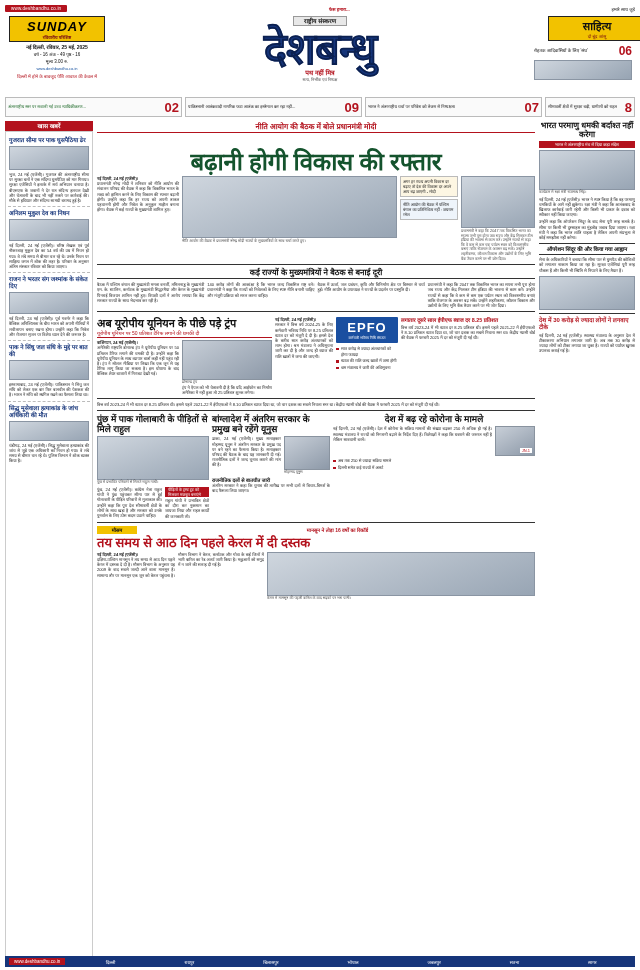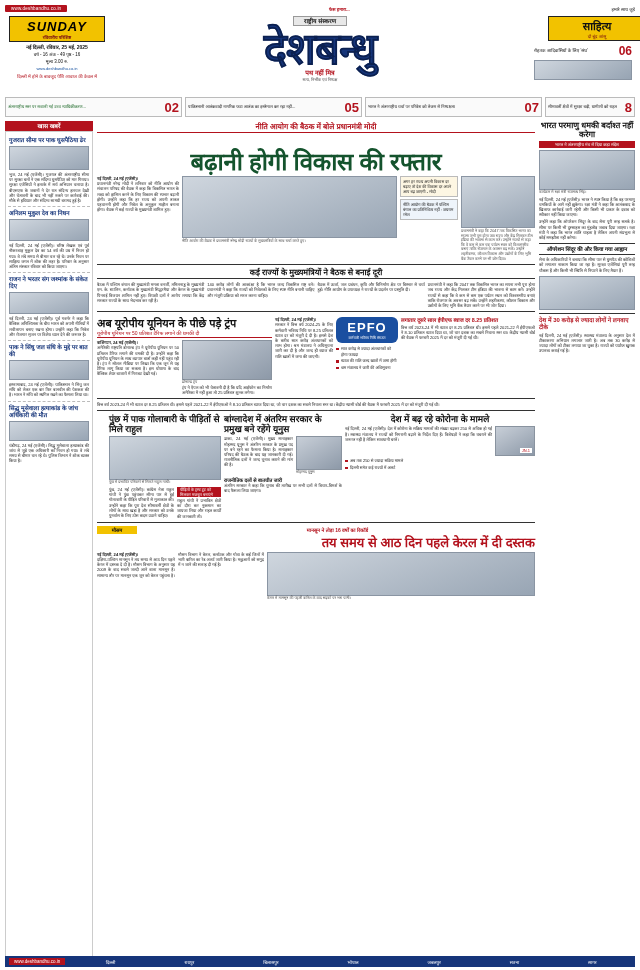--- a/index.html
+++ b/index.html
@@ -69,21 +69,21 @@
   .mid-row { display:flex; gap:3px; margin-top:3px; }
   .txtcol { font-size:4.1px; line-height:5.2px; text-align:justify; color:#222; }
   .cap { font-size:3.8px; color:#444; line-height:4.6px; }
   .subhead-bar { text-align:center; font-size:8px; font-weight:bold; color:#111; border-top:1px solid #333; border-bottom:1px solid #333; padding:1px 0; margin-top:3px; }
   .quote-box { border:1px solid #bbb; background:#fdf6e3; padding:2px; font-size:4px; line-height:5px; }
   .headline2 { font-size:11px; font-weight:bold; color:#111; }
   .headline2.red { color:#b3121d; }
   .headline3 { font-size:9px; font-weight:bold; color:#111; line-height:10px; }
   .rule { border-top:1px solid #333; margin:3px 0; }
 
-  .epfo { background:#1a4fa0; color:#fff; text-align:center; padding:3px 2px; border-radius:6px; }
+  .epfo { background:#1a4fa0; color:#fff; text-align:center; padding:3px 2px; border-radius:1px; }
   .epfo .l { font-size:13px; font-weight:bold; letter-spacing:1px; }
   .epfo .s { font-size:3.6px; }
   .bullets { font-size:4px; line-height:5.4px; }
   .bullets div { padding-left:5px; position:relative; margin-bottom:1.5px; }
   .bullets div::before { content:""; position:absolute; left:0; top:1.6px; width:2.5px; height:2.5px; background:#b3121d; }
   .yellowband { background:#f2c200; font-size:5px; text-align:center; padding:1px 0; font-weight:bold; }
 
   
   .rbox-title { font-size:8px; font-weight:bold; color:#111; line-height:9px; text-align:center; }
   .red-strip { background:#b3121d; color:#fff; font-size:4.2px; text-align:center; padding:1px 2px; }
@@ -140,21 +140,21 @@
     </div>
   </div>
 
   <div class="promobar">
     <div class="promo green">
       <div class="txt">अंतरराष्ट्रीय स्तर पर सवाली गई उच्च न्यायिकीकरण...</div>
       <div class="num">02</div>
     </div>
     <div class="promo">
       <div class="txt">पाकिस्तानी आतंकवादी नागरिक फटा आतंक का इस्तेमाल कर रहा नहीं...</div>
-      <div class="num">05</div>
+      <div class="num">09</div>
     </div>
     <div class="promo">
       <div class="txt">भारत ने अंतरराष्ट्रीय चर्चा पर परिवेश को तेजस से निष्पक्षता</div>
       <div class="num">07</div>
     </div>
     <div class="promo" style="max-width:90px;">
       <div class="txt">सीमावर्ती क्षेत्रों में सुरक्षा बढ़ी, ग्रामीणों को राहत</div>
       <div class="num">8</div>
     </div>
   </div>
@@ -280,21 +280,21 @@
       <div class="rule"></div>
 
       <div class="mid-row">
         <div style="flex:1;" class="txtcol">वित्त वर्ष 2023-24 में भी ब्याज दर 8.25 प्रतिशत थी। इससे पहले 2021-22 में ईपीएफओ ने 8.10 प्रतिशत ब्याज दिया था, जो चार दशक का सबसे निचला स्तर था। केंद्रीय न्यासी बोर्ड की बैठक में फरवरी 2025 में दर को मंजूरी दी गई थी।</div>
       </div>
 
       <div class="rule"></div>
 
       <div class="mid-row">
 
-        <div style="width:112px;margin-left:12px;">
+        <div style="width:112px;">
           <div class="headline3">पुंछ में पाक गोलाबारी के पीड़ितों से मिले राहुल</div>
           <div class="ph" style="height:44px;margin-top:2px;"></div>
           <div class="cap">पुंछ में प्रभावित परिवारों से मिलते राहुल गांधी।</div>
           <div class="flexrow" style="margin-top:2px;">
             <div style="flex:1;" class="txtcol">पुंछ, 24 मई (एजेंसी)। कांग्रेस नेता राहुल गांधी ने पुंछ पहुंचकर सीमा पार से हुई गोलाबारी के पीड़ित परिवारों से मुलाकात की। उन्होंने कहा कि पूरा देश सीमावर्ती क्षेत्रों के लोगों के साथ खड़ा है और सरकार को उनके पुनर्वास के लिए ठोस कदम उठाने चाहिए।</div>
             <div style="width:44px;">
               <div class="tag">पीड़ितों के ट्रस्ट टूट को मिलकर मजबूत बनाएंगे</div>
               <div class="txtcol" style="margin-top:1px;">राहुल गांधी ने प्रभावित क्षेत्रों का दौरा कर नुकसान का जायजा लिया और राहत कार्यों की जानकारी ली।</div>
             </div>
           </div>
@@ -330,21 +330,21 @@
         </div>
       </div>
 
       <div class="rule"></div>
 
       <div>
         <div class="flexrow" style="align-items:center;">
           <div class="yellowband" style="width:40px;">मौसम</div>
           <div style="flex:1;text-align:center;font-size:5px;color:#b3121d;font-weight:bold;">मानसून ने तोड़ा 16 वर्षों का रिकॉर्ड</div>
         </div>
-        <div style="text-align:right;font-size:13px;font-weight:bold;color:#b3121d;line-height:15px;margin-top:1px;">तय समय से आठ दिन पहले केरल में दी दस्तक</div>
+        <div style="text-align:left;font-size:13px;font-weight:bold;color:#b3121d;line-height:15px;margin-top:1px;">तय समय से आठ दिन पहले केरल में दी दस्तक</div>
         <div class="flexrow" style="margin-top:2px;">
           <div style="width:78px;">
             <div class="txtcol"><b>नई दिल्ली, 24 मई (एजेंसी)।</b></div>
             <div class="txtcol">दक्षिण-पश्चिम मानसून ने तय समय से आठ दिन पहले केरल में दस्तक दे दी है। मौसम विभाग के अनुसार यह 2009 के बाद सबसे जल्दी आने वाला मानसून है। सामान्य तौर पर मानसून एक जून को केरल पहुंचता है।</div>
           </div>
           <div style="width:86px;" class="txtcol">मौसम विभाग ने केरल, कर्नाटक और गोवा के कई जिलों में भारी बारिश का रेड अलर्ट जारी किया है। मछुआरों को समुद्र में न जाने की सलाह दी गई है।</div>
           <div style="flex:1;">
             <div class="ph" style="height:44px;"></div>
             <div class="cap">केरल में मानसून की पहली बारिश के बाद सड़कों पर भरा पानी।</div>
           </div>

